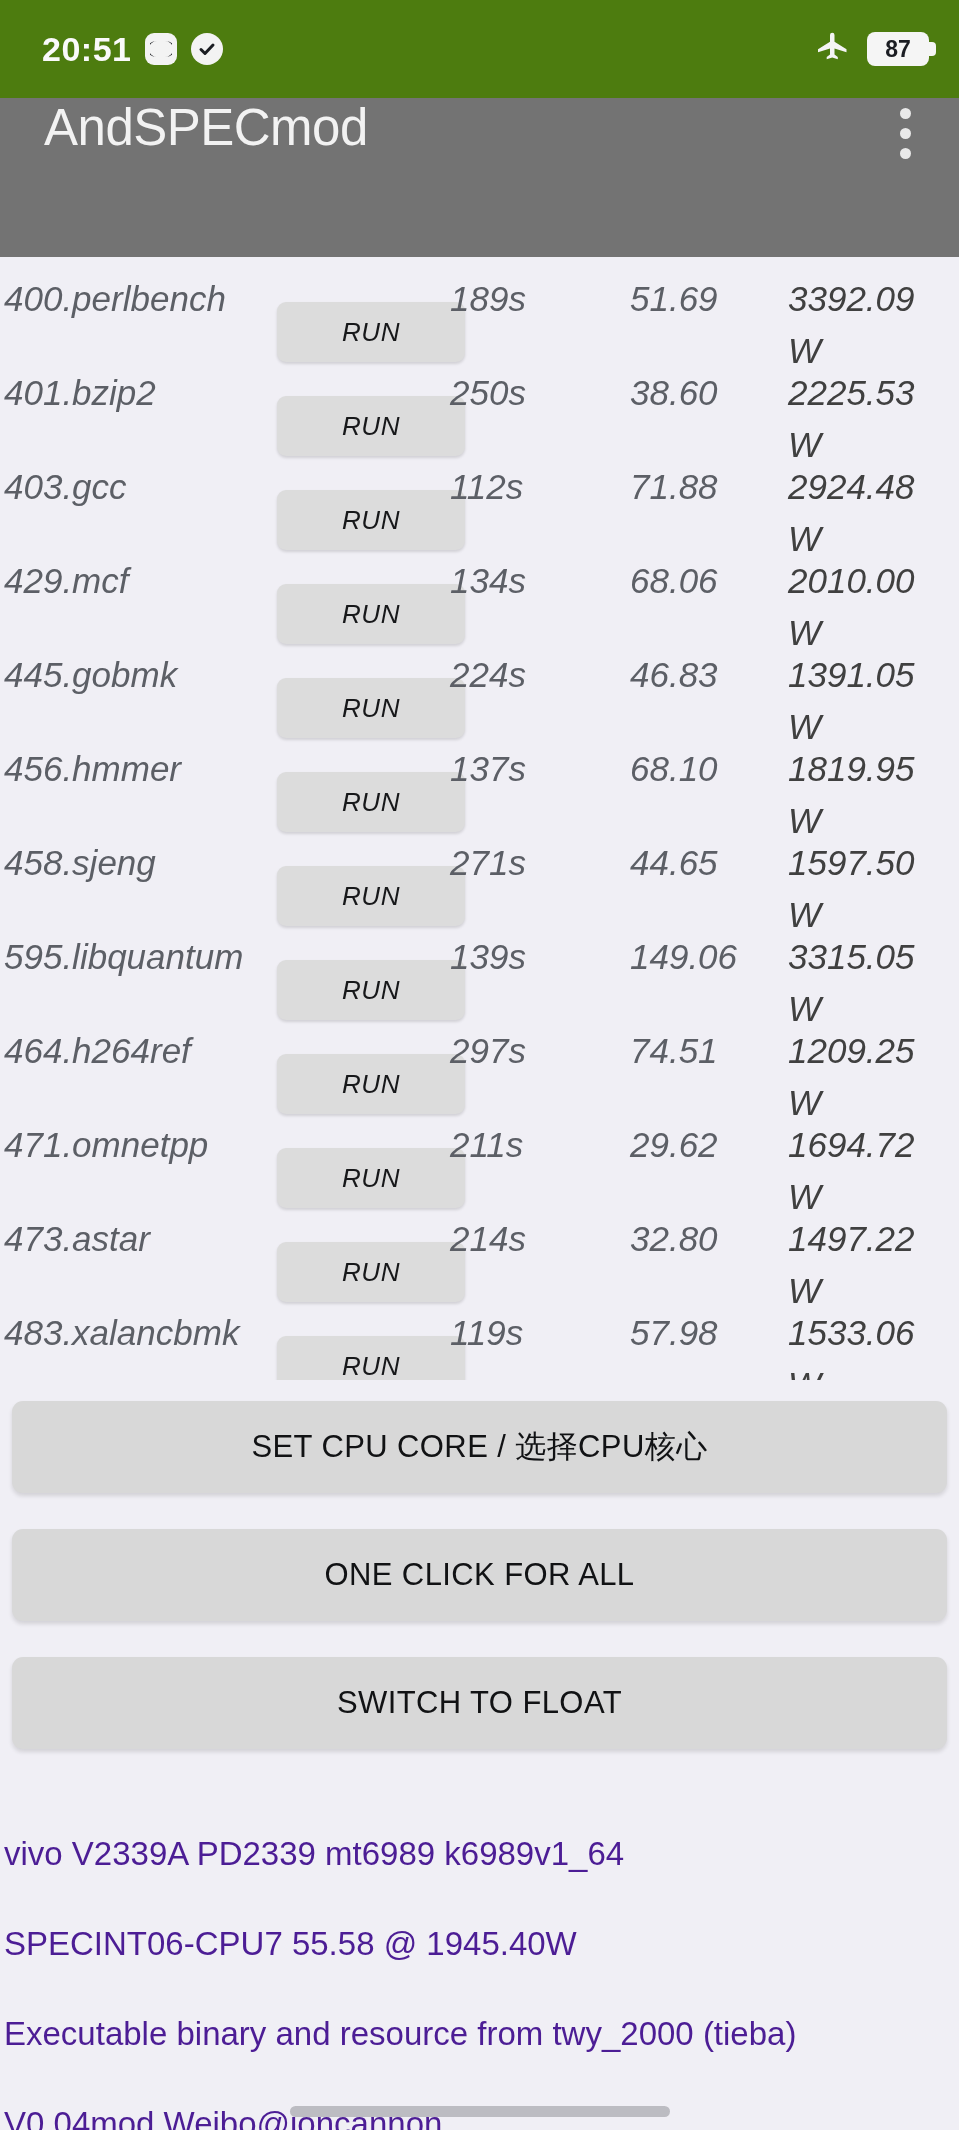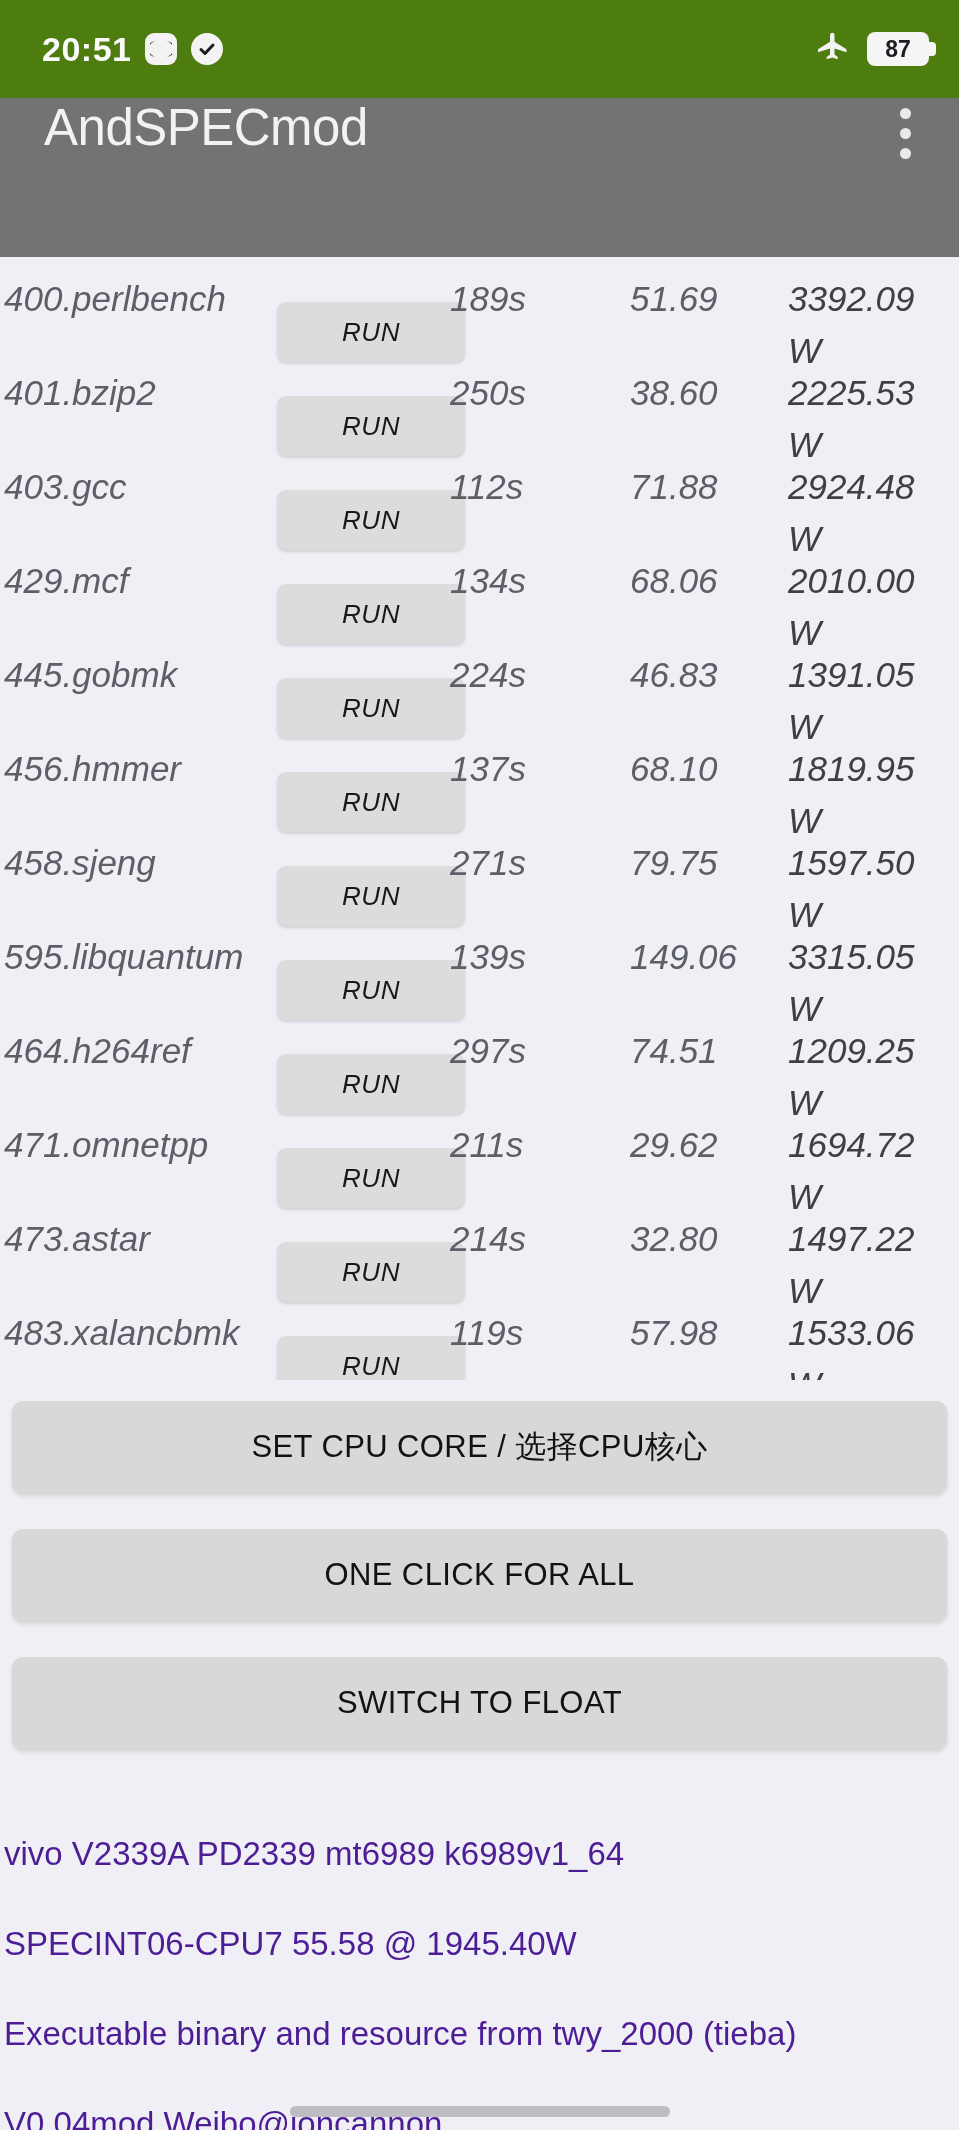--- a/index.html
+++ b/index.html
@@ -175,21 +175,21 @@
         <div class="bm-name">456.hmmer</div>
         <div class="run-btn">RUN</div>
         <div class="bm-time">137s</div>
         <div class="bm-score">68.10</div>
         <div class="bm-power">1819.95 W</div>
       </div>
       <div class="row">
         <div class="bm-name">458.sjeng</div>
         <div class="run-btn">RUN</div>
         <div class="bm-time">271s</div>
-        <div class="bm-score">79.75</div>
+        <div class="bm-score">44.65</div>
         <div class="bm-power">1597.50 W</div>
       </div>
       <div class="row">
         <div class="bm-name">595.libquantum</div>
         <div class="run-btn">RUN</div>
         <div class="bm-time">139s</div>
         <div class="bm-score">149.06</div>
         <div class="bm-power">3315.05 W</div>
       </div>
       <div class="row">

